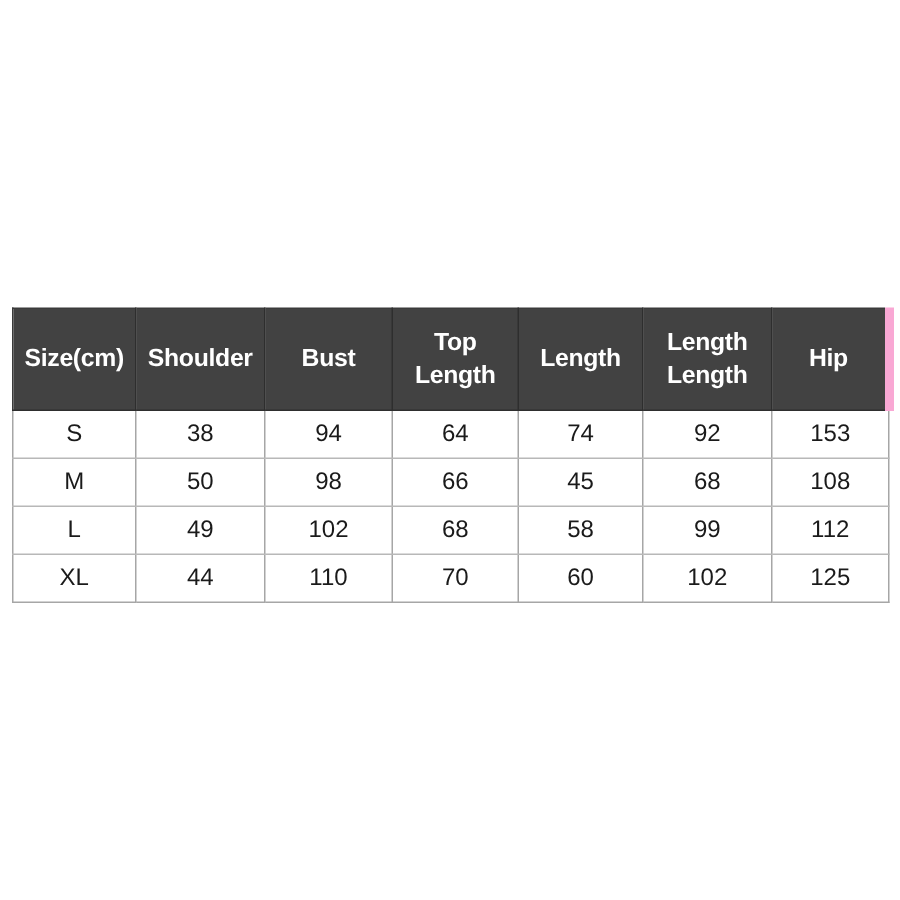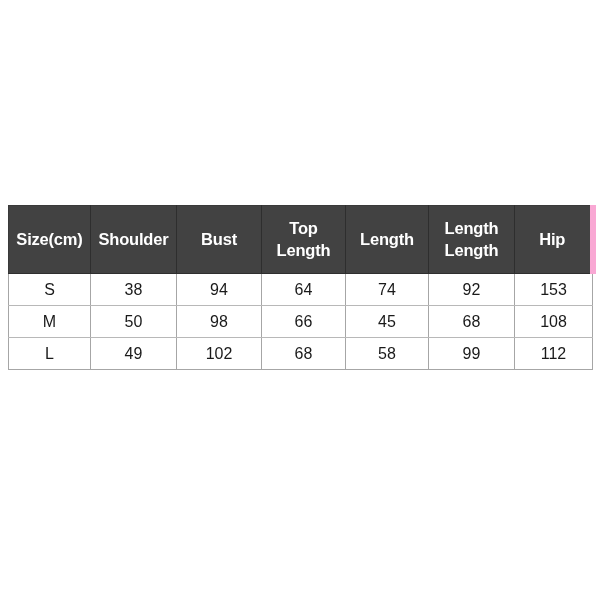--- a/index.html
+++ b/index.html
@@ -149,15 +149,24 @@
         </tr>
         <tr>
           <td>L</td>
           <td>49</td>
           <td>102</td>
           <td>68</td>
           <td>58</td>
           <td>99</td>
           <td>112</td>
         </tr>
+        <tr>
+          <td>XL</td>
+          <td>44</td>
+          <td>110</td>
+          <td>70</td>
+          <td>60</td>
+          <td>102</td>
+          <td>125</td>
+        </tr>
       </tbody>
   </table>
 </div>
 
 </body></html>

